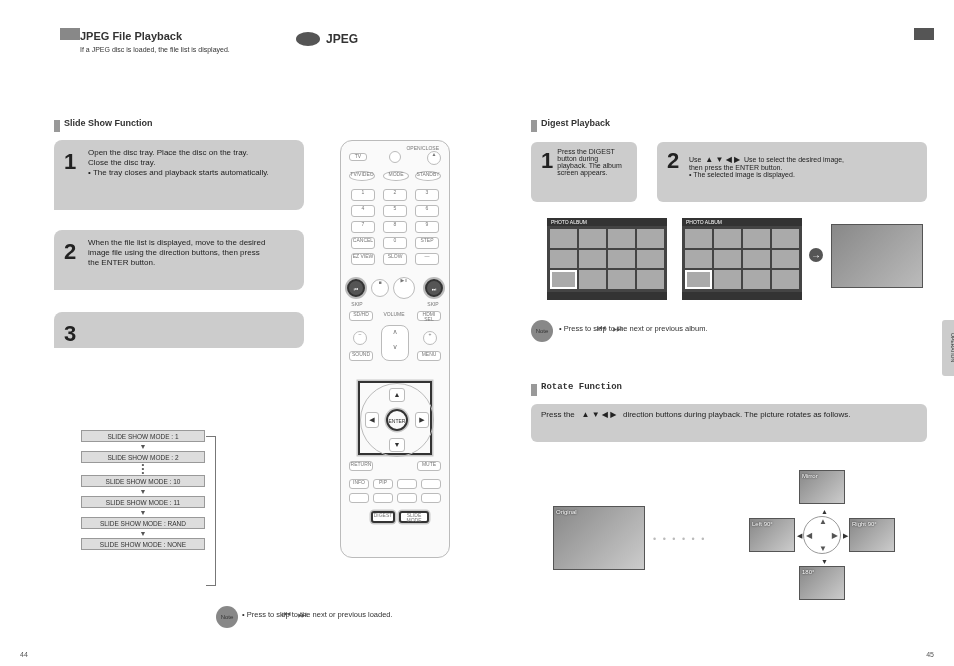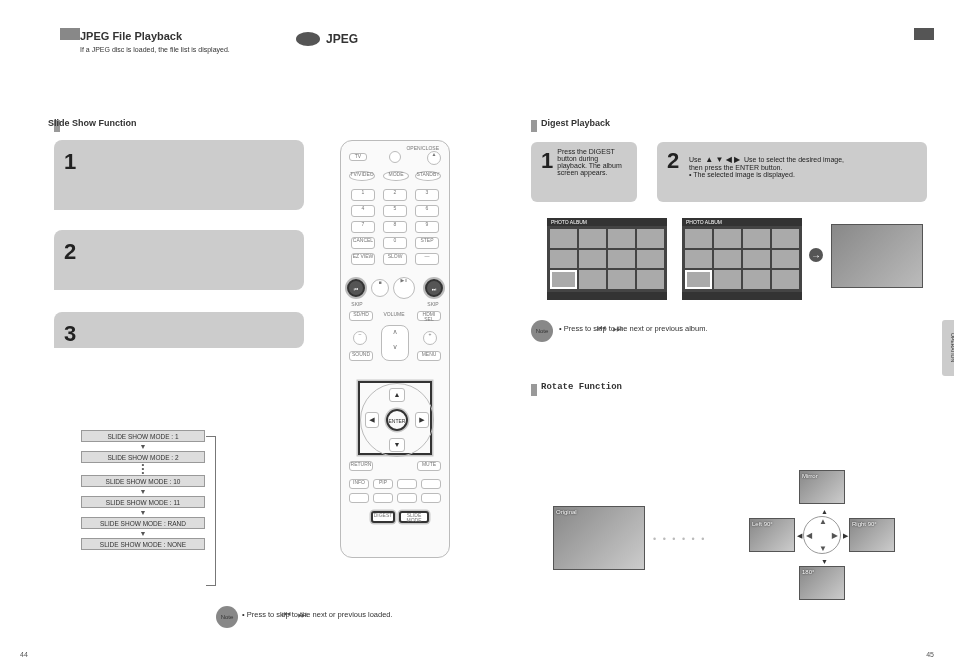--- a/index.html
+++ b/index.html
@@ -91,31 +91,37 @@
 <div class="page">
 
   <div class="page-half left-half">
     <div class="top-bar"></div>
     <div class="top-title">JPEG File Playback</div>
     <div class="top-sub">If a JPEG disc is loaded, the file list is displayed.</div>
     <div class="top-circle"></div>
     <div class="top-title-r">JPEG</div>
 
     <div class="sec-bar" style="left:54px; top:120px;"></div>
-    <div class="sec-title" style="left:48px; top:118px;">Slide Show Function</div>
+    <div class="sec-title" style="left:64px; top:118px;">Slide Show Function</div>
 
     <div class="grey-box" style="left:54px; top:140px; width:250px; height:70px;">
       <div style="display:flex; gap:6px;">
         <span class="step-num-big">1</span>
+        <span class="step-txt" style="white-space:pre-line;">Open the disc tray. Place the disc on the tray.
+Close the disc tray.
+• The tray closes and playback starts automatically.</span>
       </div>
     </div>
 
     <div class="grey-box" style="left:54px; top:230px; width:250px; height:60px;">
       <div style="display:flex; gap:6px;">
         <span class="step-num-big">2</span>
+        <span class="step-txt" style="white-space:pre-line;">When the file list is displayed, move to the desired
+image file using the direction buttons, then press
+the ENTER button.</span>
       </div>
     </div>
 
     <div class="grey-box" style="left:54px; top:312px; width:250px; height:36px;">
       <div style="display:flex; gap:6px;">
         <span class="step-num-big">3</span>
       </div>
     </div>
 
     <div class="mode-chain">
@@ -286,20 +292,25 @@
     <div class="note-txt" style="left:82px; top:324px; width:300px;">
       <span>• Press              to skip to the next or previous album.</span>
     </div>
     <div class="note-txt skip-icons" style="left:120px; top:323px;">⏮ ⏭</div>
 
     <div class="side-tab">OPERATION</div>
 
     <div class="sec-bar" style="left:54px; top:384px;"></div>
     <div class="sec-title" style="left:64px; top:382px;font-family:Liberation Mono, monospace;">Rotate Function</div>
 
+    <div class="grey-box2" style="left:54px; top:404px; width:396px; height:38px;">
+      <span>Press the &nbsp;</span>
+      <span class="arrow-glyph">▲ ▼ ◀ ▶</span>
+      <span>&nbsp; direction buttons during playback. The picture rotates as follows.</span>
+    </div>
 
     <div class="rotate-stage">
       <div class="r-thumb rotate-big" style="left:0; top:40px; width:92px; height:64px;">
         <div class="r-label">Original</div>
       </div>
       <div class="rotate-dots" style="left:100px; top:68px;">• • • • • •</div>
       <div class="dpad-mini" style="left:250px; top:50px;">
         <span class="a" style="left:15px; top:0;">▲</span>
         <span class="a" style="left:15px; bottom:0;">▼</span>
         <span class="a" style="left:2px; top:14px;">◀</span>

